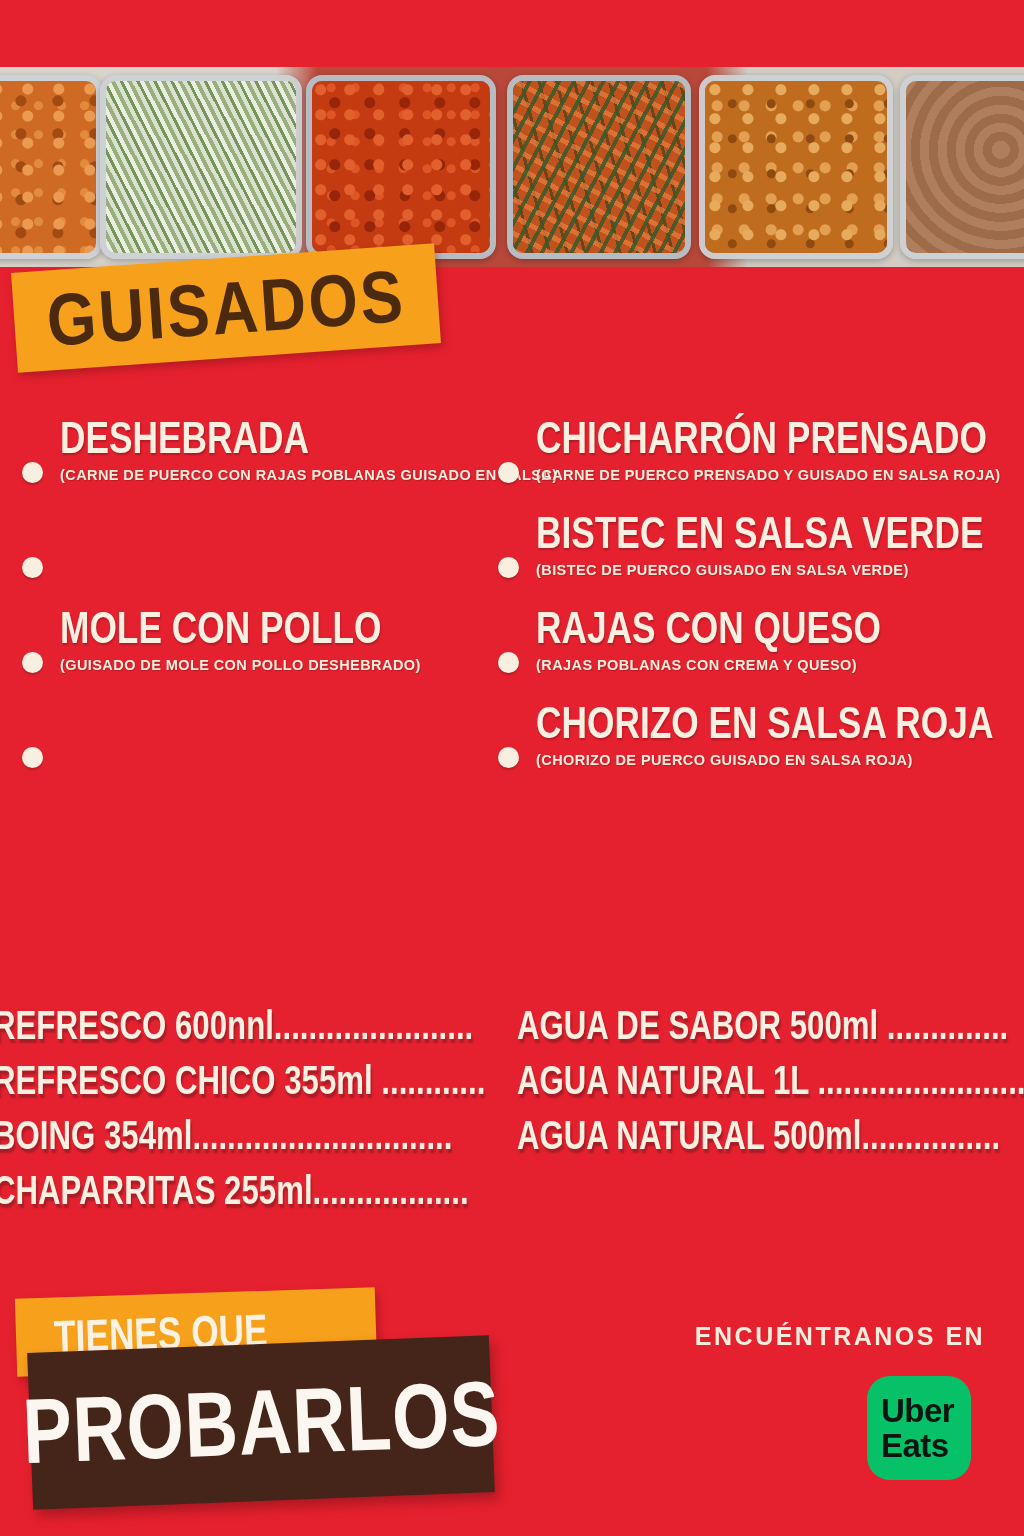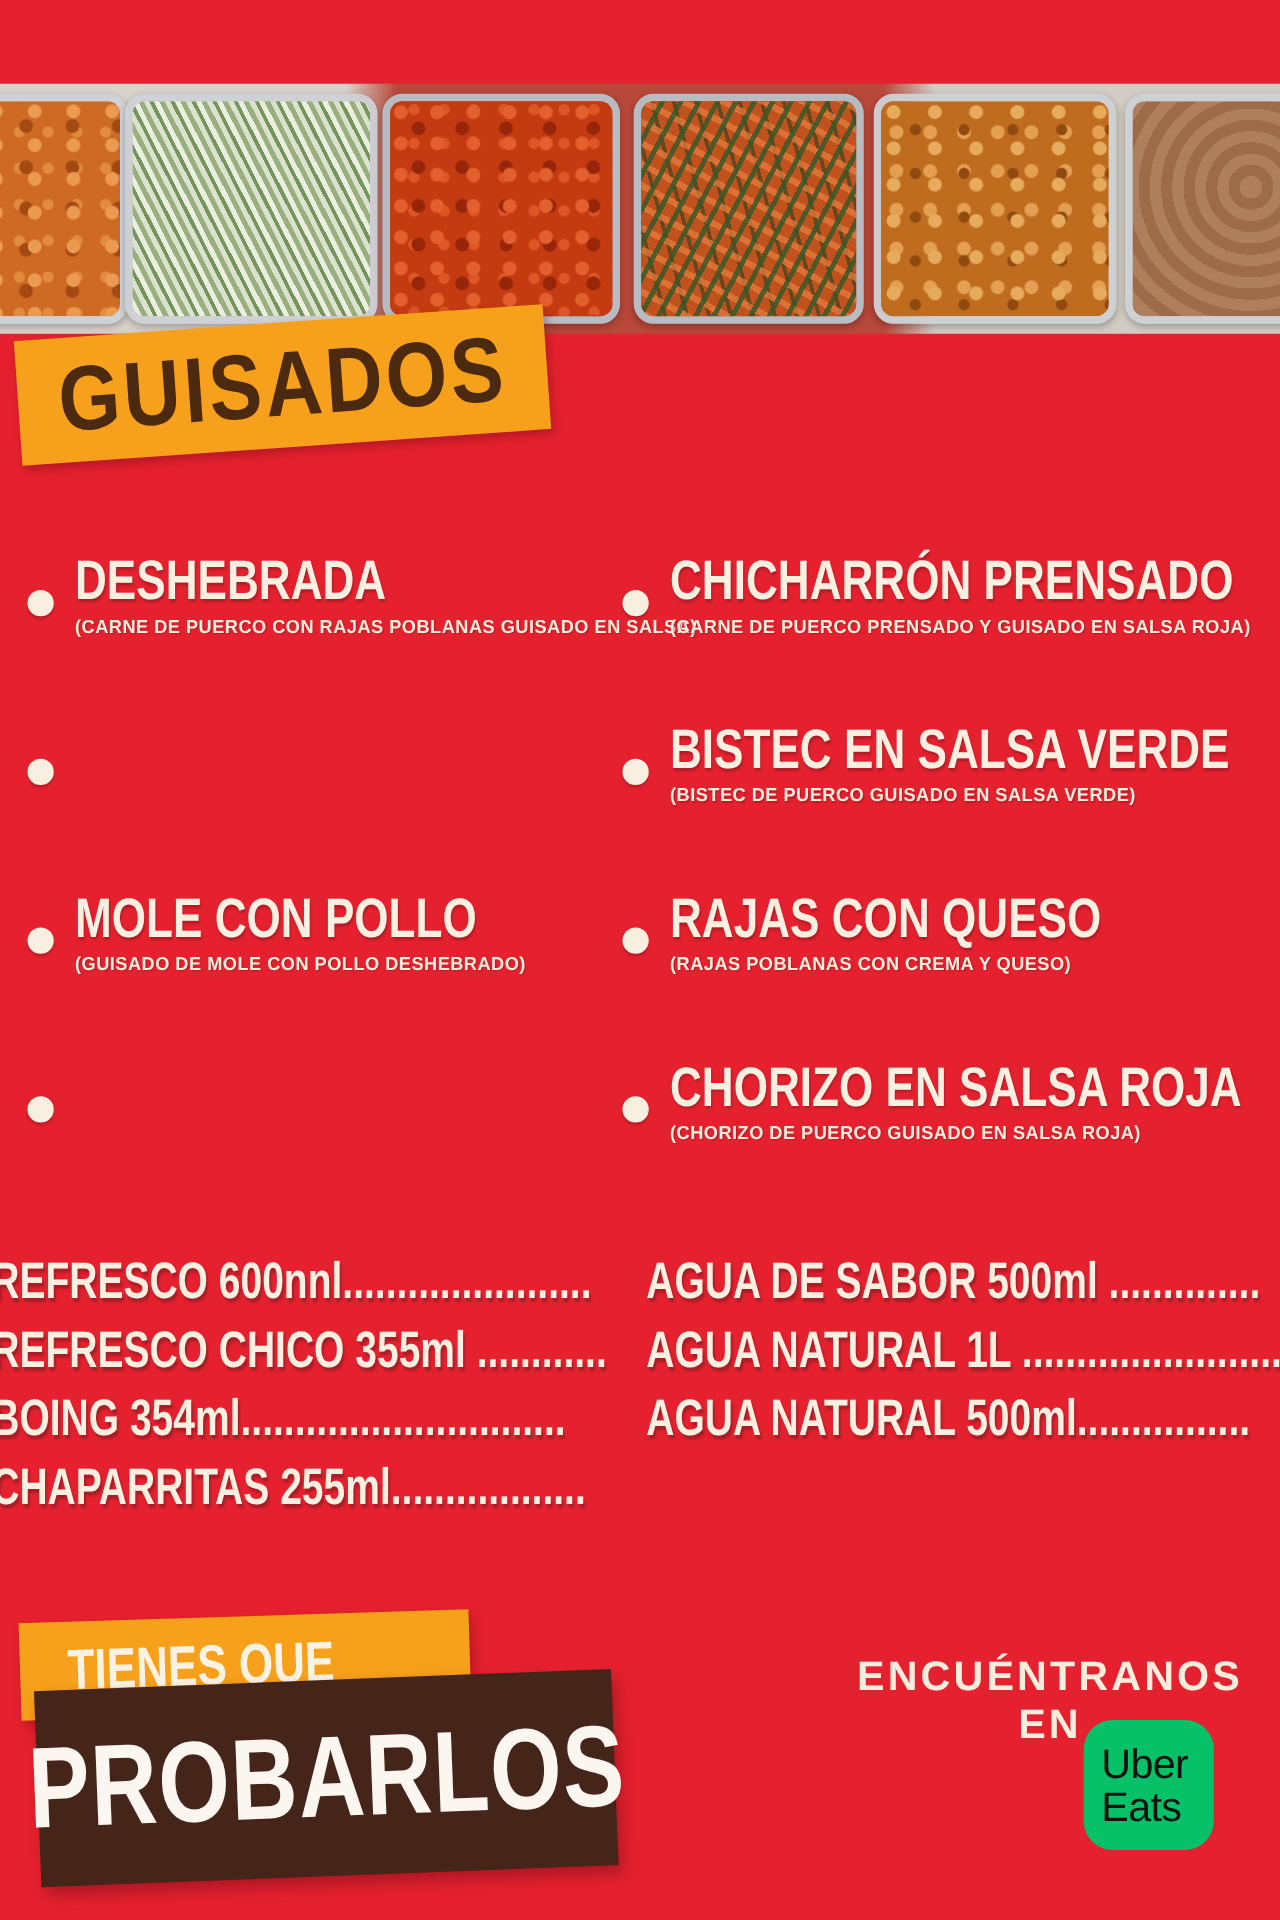--- a/index.html
+++ b/index.html
@@ -47,21 +47,21 @@
   .guisados-banner { position:absolute; left:14px; top:258px; width:424px; height:100px; background:#F7A01B;
     transform:rotate(-4deg); display:flex; align-items:center; justify-content:center;
     box-shadow:2px 4px 8px rgba(90,10,15,0.35); }
   .guisados-text { font-size:72px; font-weight:800; color:#4B2A10; letter-spacing:3px; white-space:nowrap;
     transform:scale(0.88,1.02); }
 
   
   .menu-col { position:absolute; top:388px; }
   .col-left  { left:22px;  width:482px; }
   .col-right { left:498px; width:514px; }
-  .item { display:flex; align-items:center; height:95px; box-sizing:border-box;margin-top:40px; }
+  .item { display:flex; align-items:flex-end; height:95px; box-sizing:border-box; }
   .bullet { flex:0 0 auto; width:21px; height:21px; border-radius:50%; background:#F8EFE0;
     margin:13px 17px 0 0; box-shadow:0 2px 2px rgba(110,20,25,0.4); }
   .item-name { font-size:42px; line-height:46px; font-weight:800; color:#F9F0E1; white-space:nowrap;
     transform:scale(0.84,1.06); transform-origin:0 60%; text-shadow:1px 2px 2px rgba(115,20,25,0.45); }
   .item-desc { font-size:15px; font-weight:700; color:#F7EDDC; letter-spacing:0.4px; white-space:nowrap;
     transform:scale(0.97,1); transform-origin:0 50%; margin-top:5px; text-shadow:1px 1px 1px rgba(115,20,25,0.4); }
 
   
   .drinks { position:absolute; top:1004px; }
   .drinks-left  { left:-7px; }
@@ -73,24 +73,24 @@
   .banner-tienes { position:absolute; left:16px; top:1293px; width:360px; height:78px; background:#F7A01B;
     transform:rotate(-1.8deg); display:flex; align-items:center; z-index:2;
     box-shadow:3px 5px 9px rgba(90,10,15,0.35); }
   .tienes-text { margin-left:38px; font-size:43px; font-weight:800; color:#FAF3E4; white-space:nowrap;
     transform:scale(0.82,1.05); transform-origin:0 50%; }
   .banner-probarlos { position:absolute; left:30px; top:1344px; width:462px; height:157px; background:#45241A;
     transform:rotate(-2.2deg); display:flex; align-items:center; justify-content:center; z-index:3;
     box-shadow:4px 7px 12px rgba(90,10,15,0.4); }
   .probarlos-text { font-size:92px; font-weight:800; color:#FBF7F0; white-space:nowrap; letter-spacing:1px;
     transform:scale(0.80,1); }
-  .findus { position:absolute; left:660px; top:1322px; width:360px; text-align:center; font-size:33px;
+  .findus { position:absolute; left:660px; top:1322px; width:360px; text-align:center; font-size:25px;
     font-weight:800; color:#F7EDDC; letter-spacing:2.5px; }
   .uber-badge { position:absolute; left:867px; top:1376px; width:104px; height:104px; background:#06C167;
-    border-radius:23px; color:#0D1411; font-weight:400; display:flex; flex-direction:column;
+    border-radius:23px; color:#0D1411; font-weight:700; display:flex; flex-direction:column;
     justify-content:center; padding-left:14px; box-sizing:border-box; }
   .uber-line { font-size:33px; line-height:35px; letter-spacing:-0.5px; }
 </style>
 </head>
 <body>
 
 <div class="page">
 
   <div class="photo-strip">
     <div class="tray t1">

